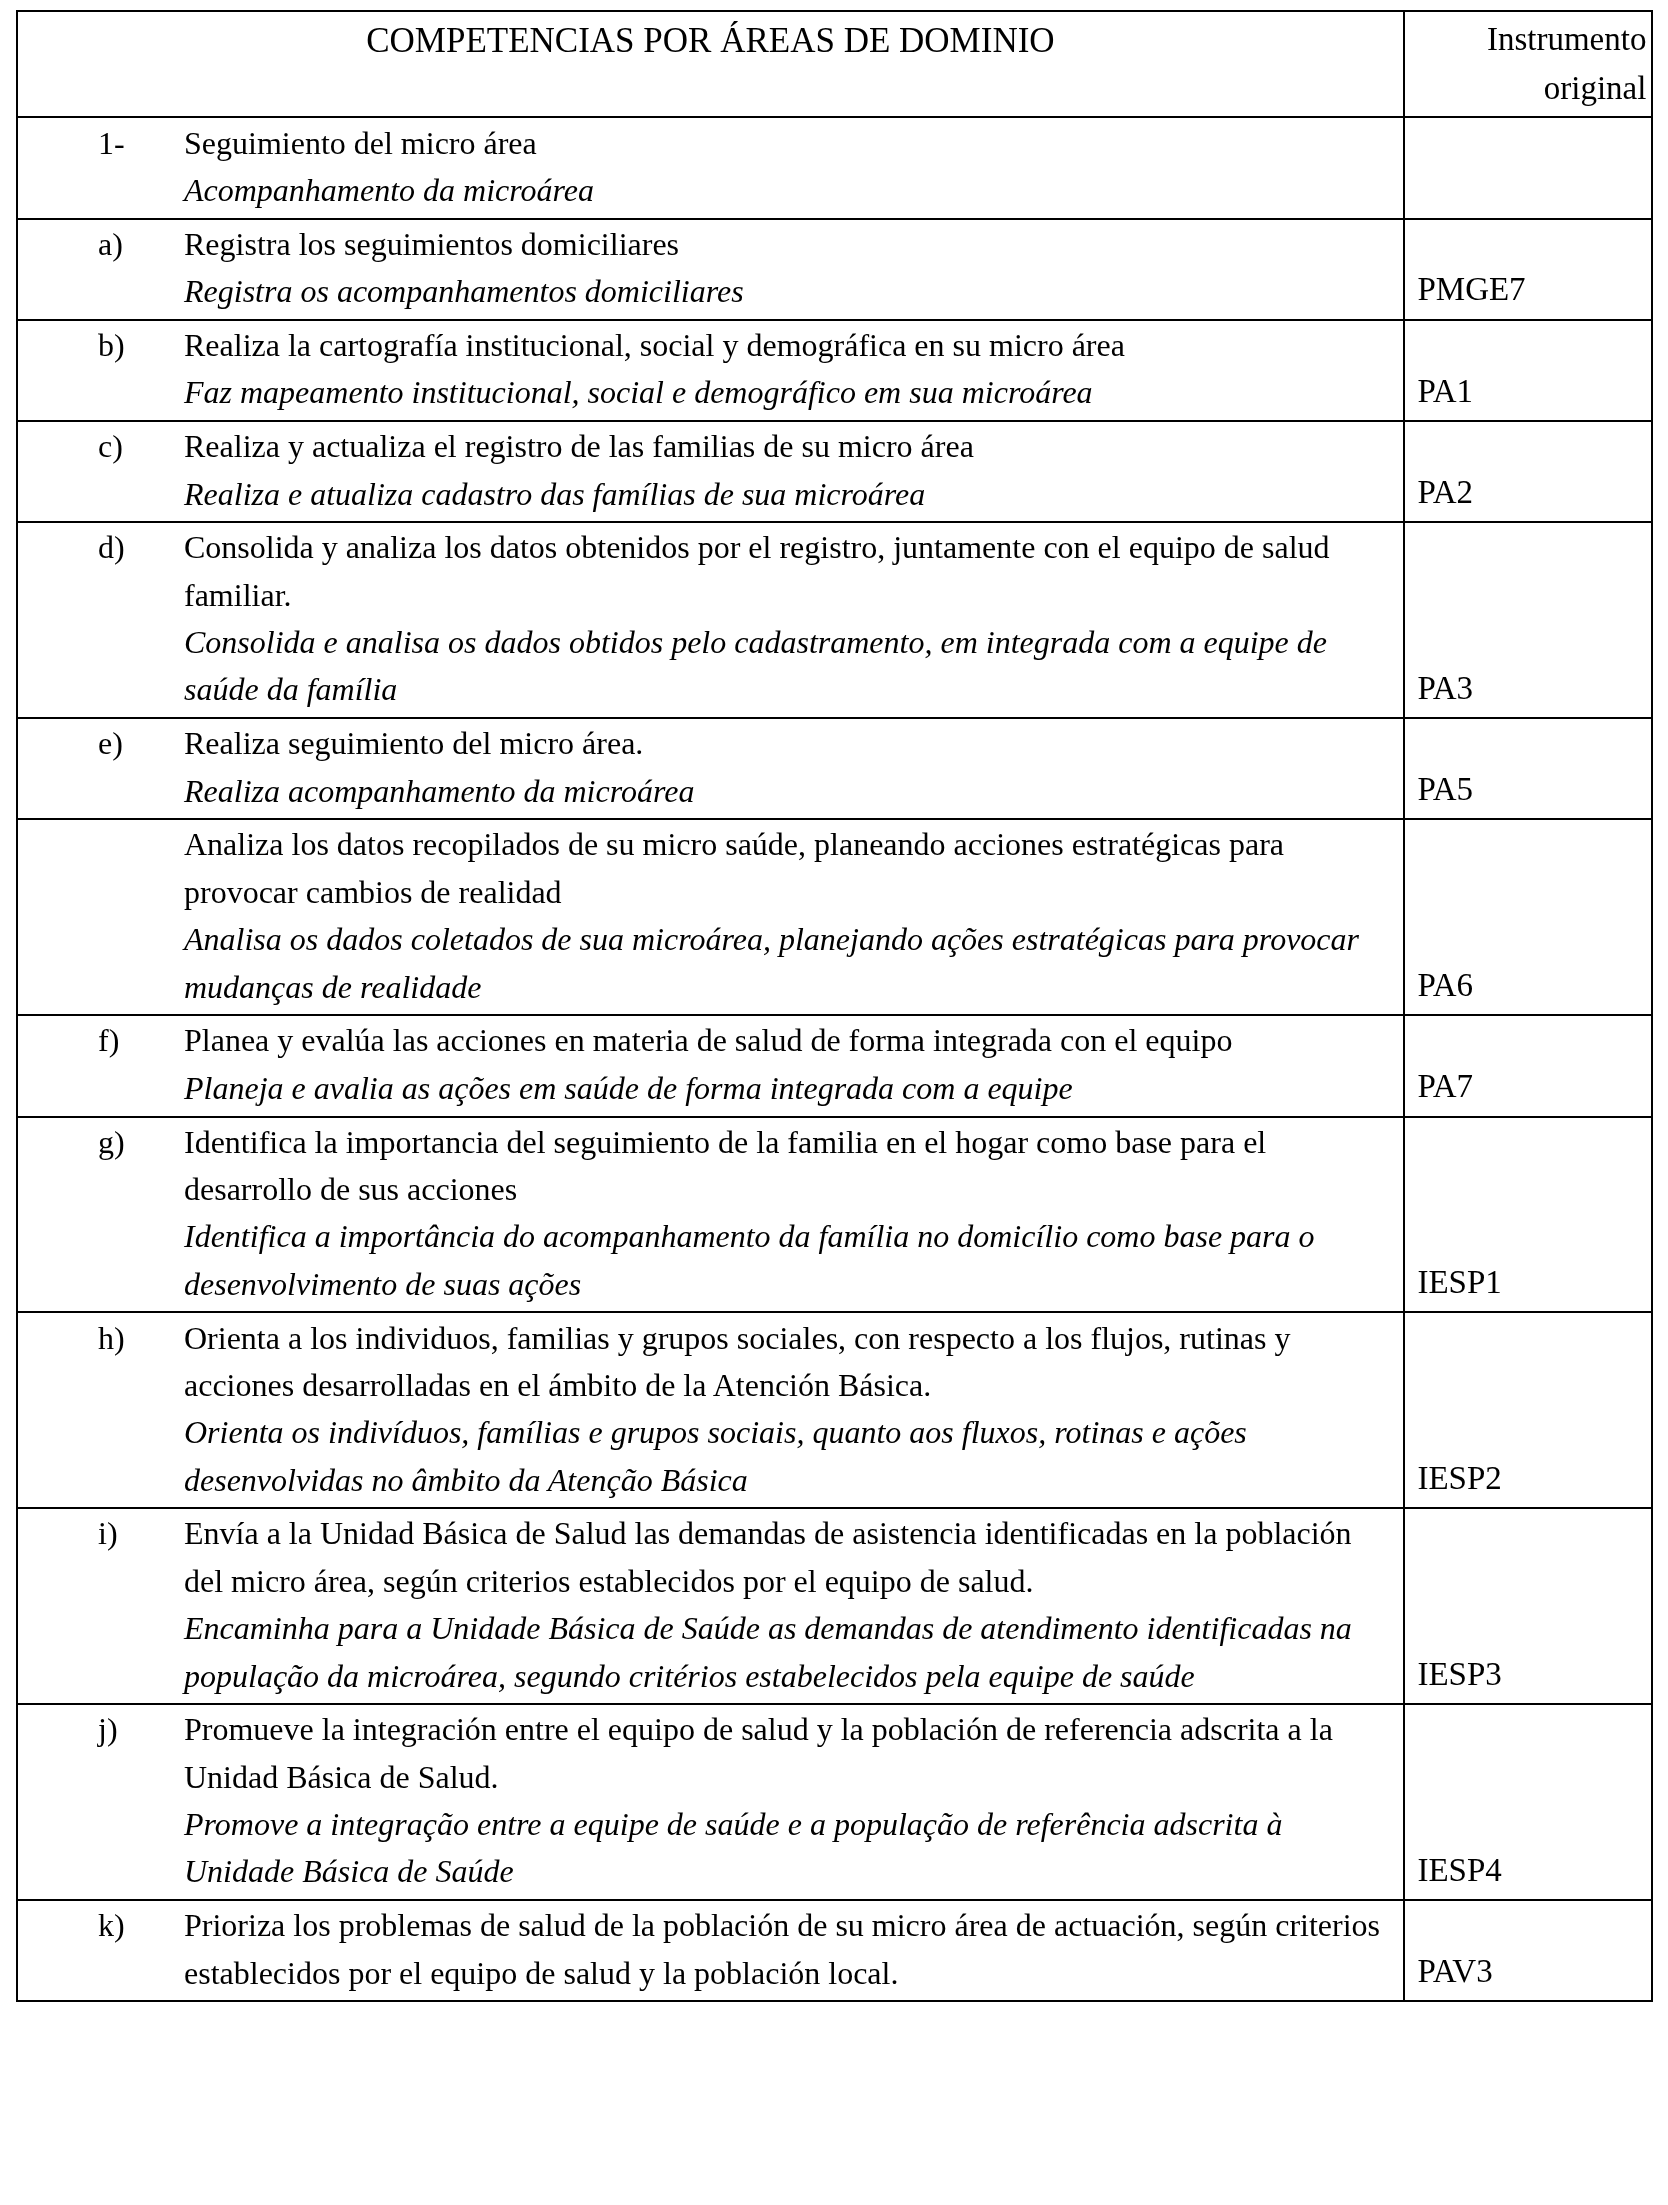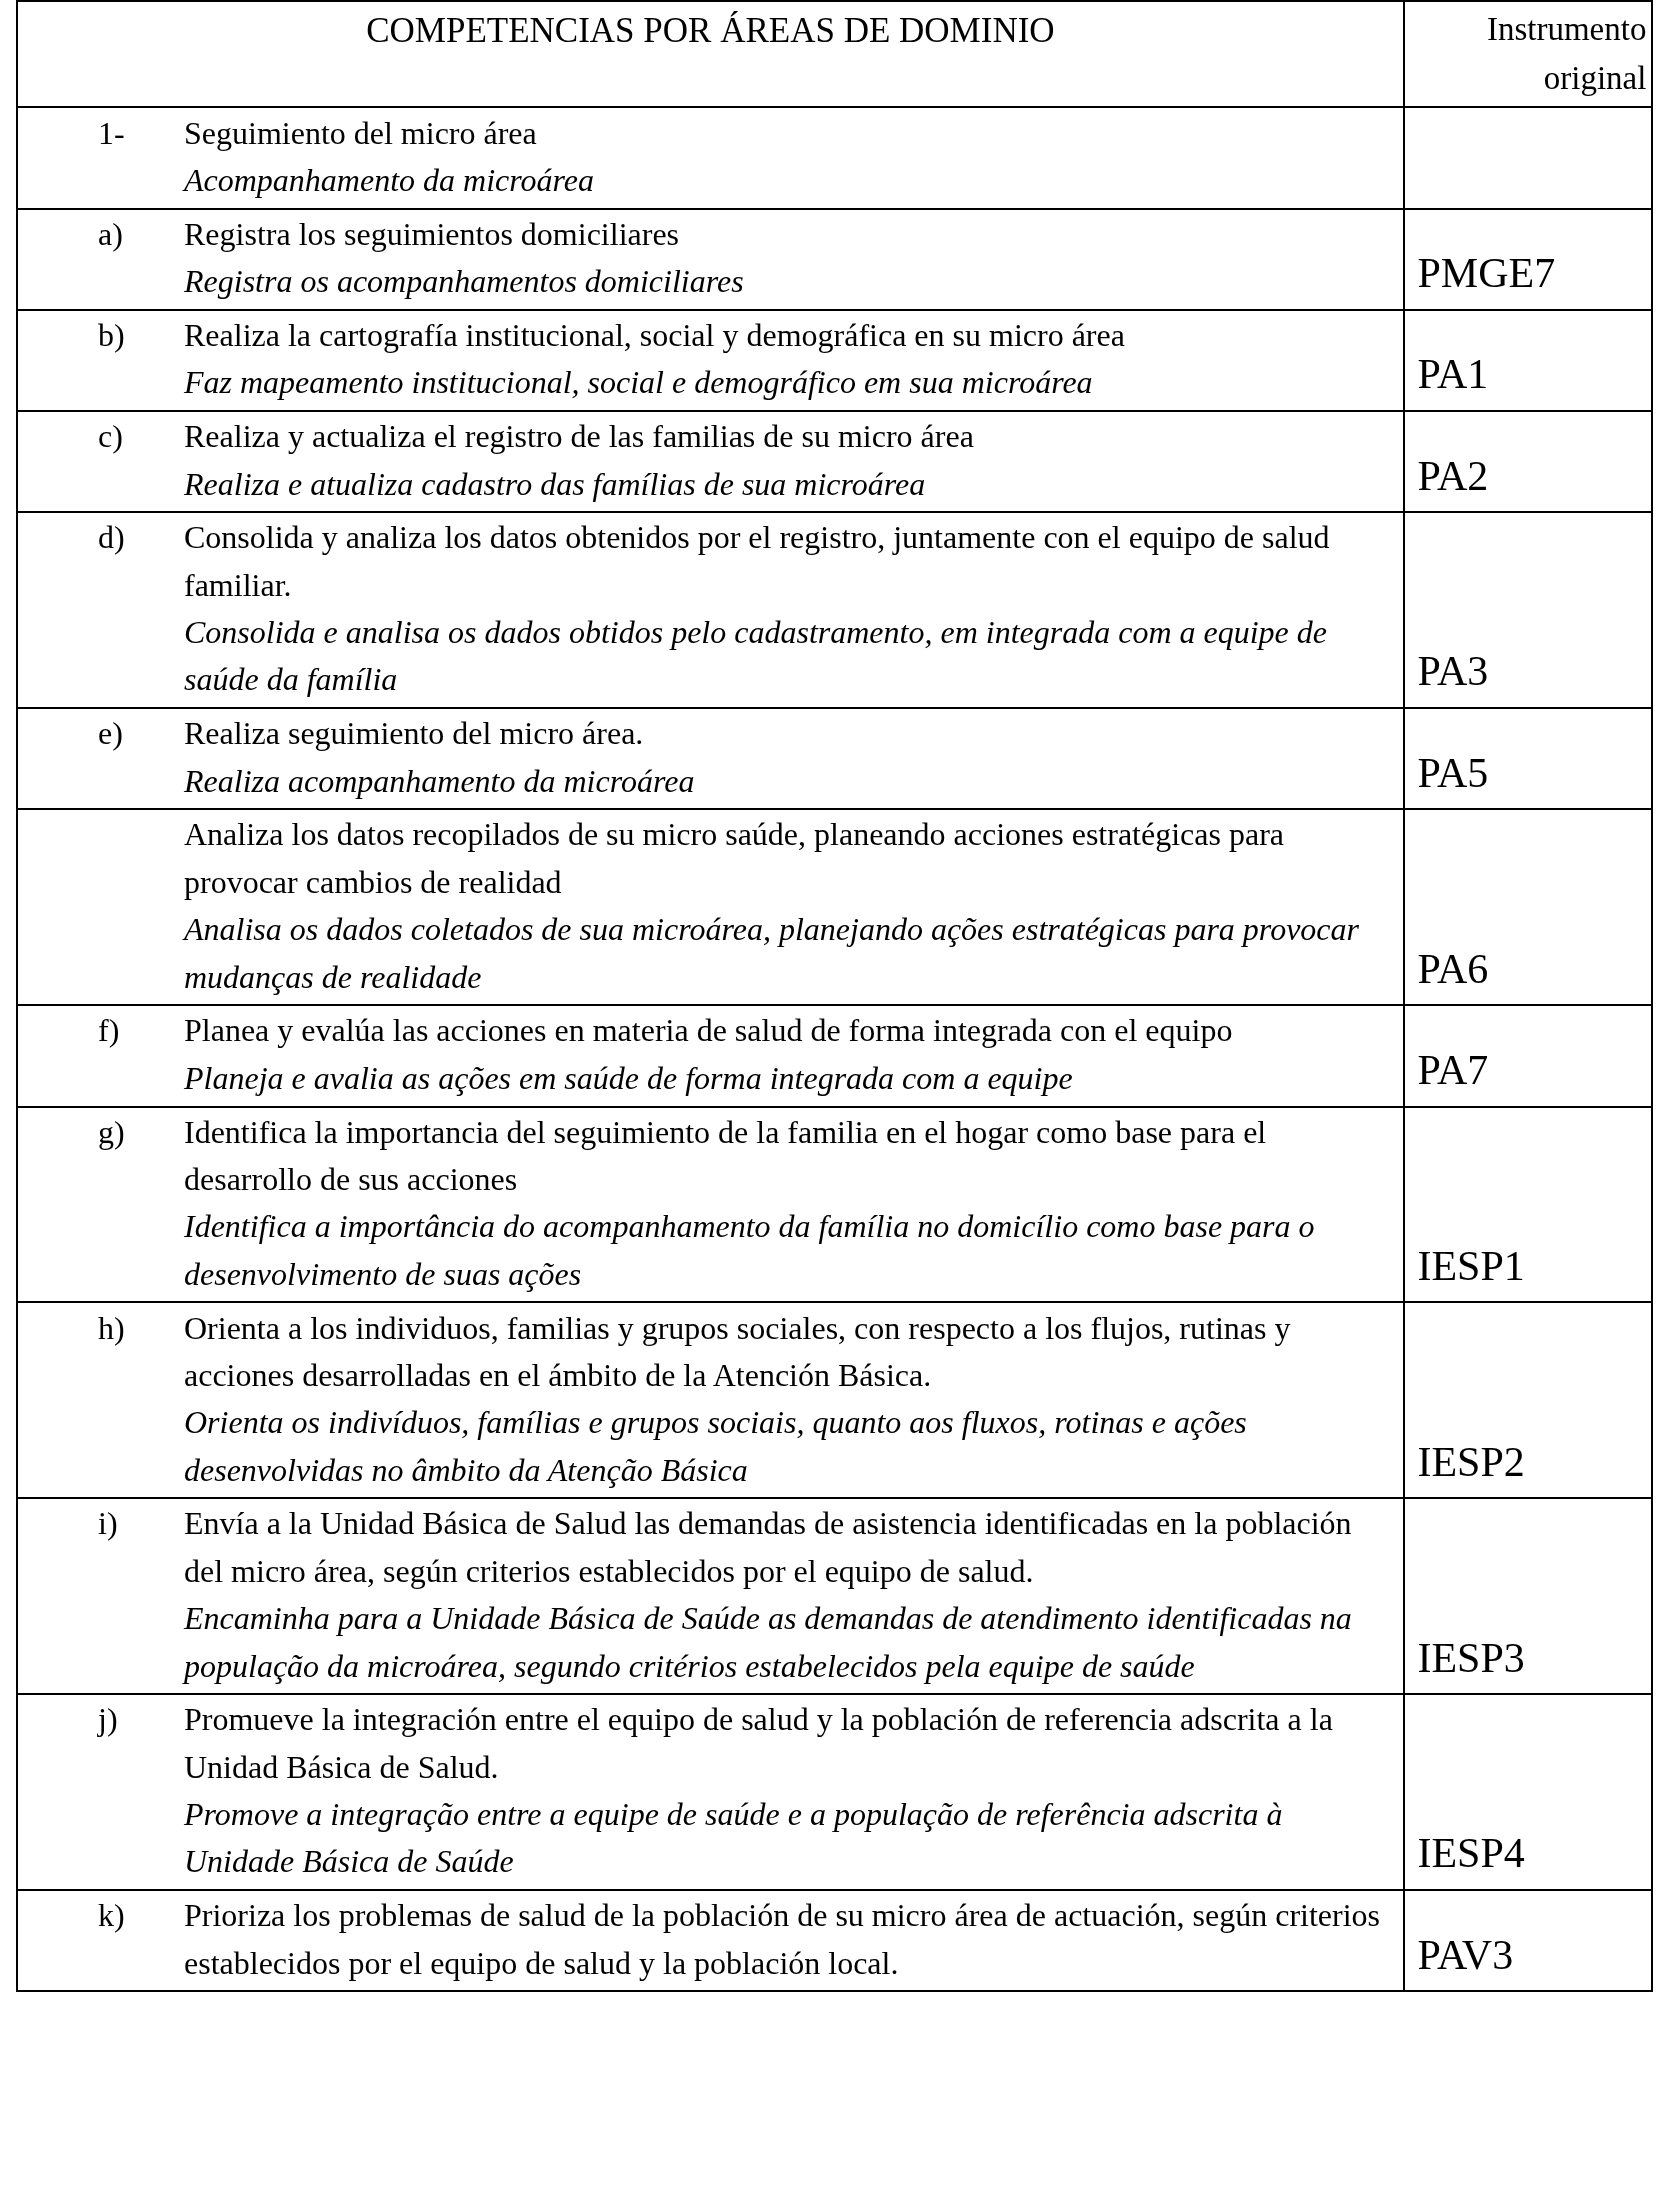--- a/index.html
+++ b/index.html
@@ -4,21 +4,21 @@
 <style>
   html, body {
     margin: 0;
     padding: 0;
     background: #ffffff;
   }
   .page {
     width: 1669px;
     height: 2205px;
     box-sizing: border-box;
-    padding: 0 16px 0 16px;
+    padding: 10px 16px 0 16px;
     background: #ffffff;
     overflow: hidden;
     font-family: "Liberation Serif", serif;
     color: #000000;
   }
   table.comp-table {
     border-collapse: collapse;
     width: 100%;
     font-size: 32px;
     line-height: 1.48;
@@ -44,21 +44,21 @@
     font-size: 33px;
     padding: 3.4px 4.6px 3.4px 12.6px;
     vertical-align: top;
   }
   td.main-cell {
     padding: 1.1px 8px 3.4px 0;
   }
   td.code-cell {
     vertical-align: bottom;
     padding: 1.1px 4.6px 4.6px 12.6px;
-    font-size: 42px;
+    font-size: 33px;
   }
   .entry {
     display: flex;
     padding-left: 80px;
   }
   .row-label {
     flex: 0 0 86px;
     white-space: pre;
   }
   .row-text {

